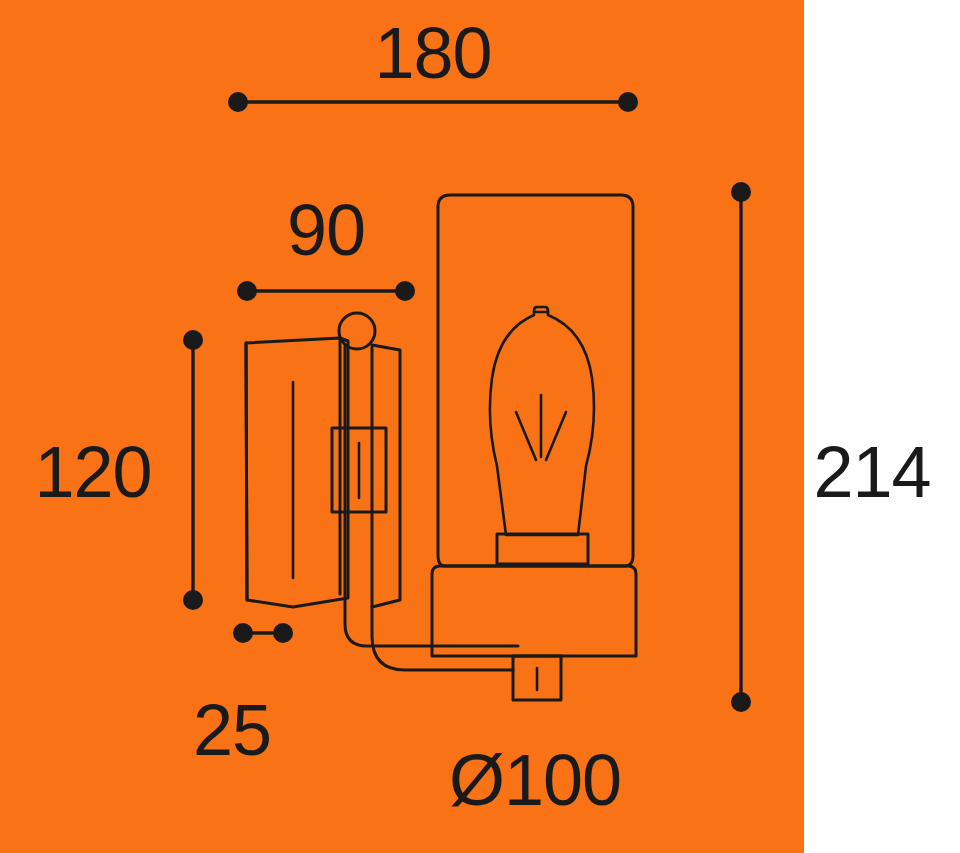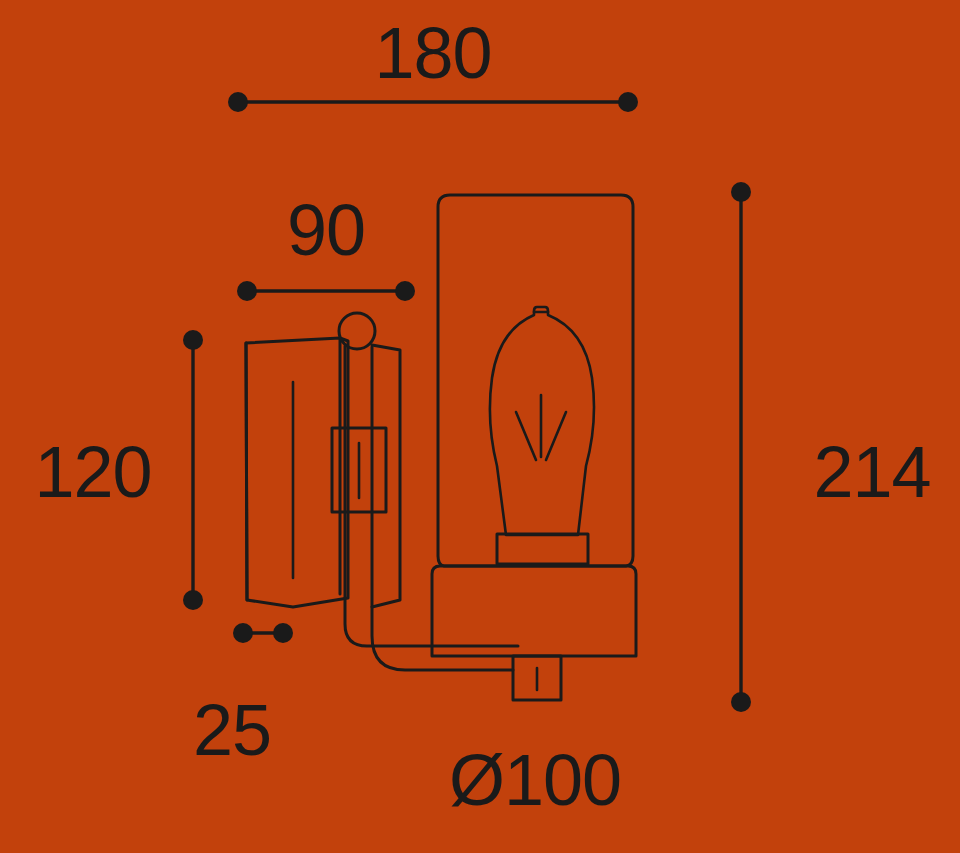--- a/index.html
+++ b/index.html
@@ -9,23 +9,23 @@
   }
   body {
     width: 960px;
     height: 853px;
     font-family: "Liberation Sans", sans-serif;
     color: #1a1a1a;
     overflow: hidden;
   }
   #drawing-root {
     position: relative;
-    width: 960px;
+    width: 804px;
     height: 853px;
-    background: #c2410c;
+    background: #f97316;
   }
   svg.canvas {
     position: absolute;
     top: 0;
     left: 0;
     width: 960px;
     height: 853px;
   }
   .dim-text {
     font-family: "Liberation Sans", sans-serif;

